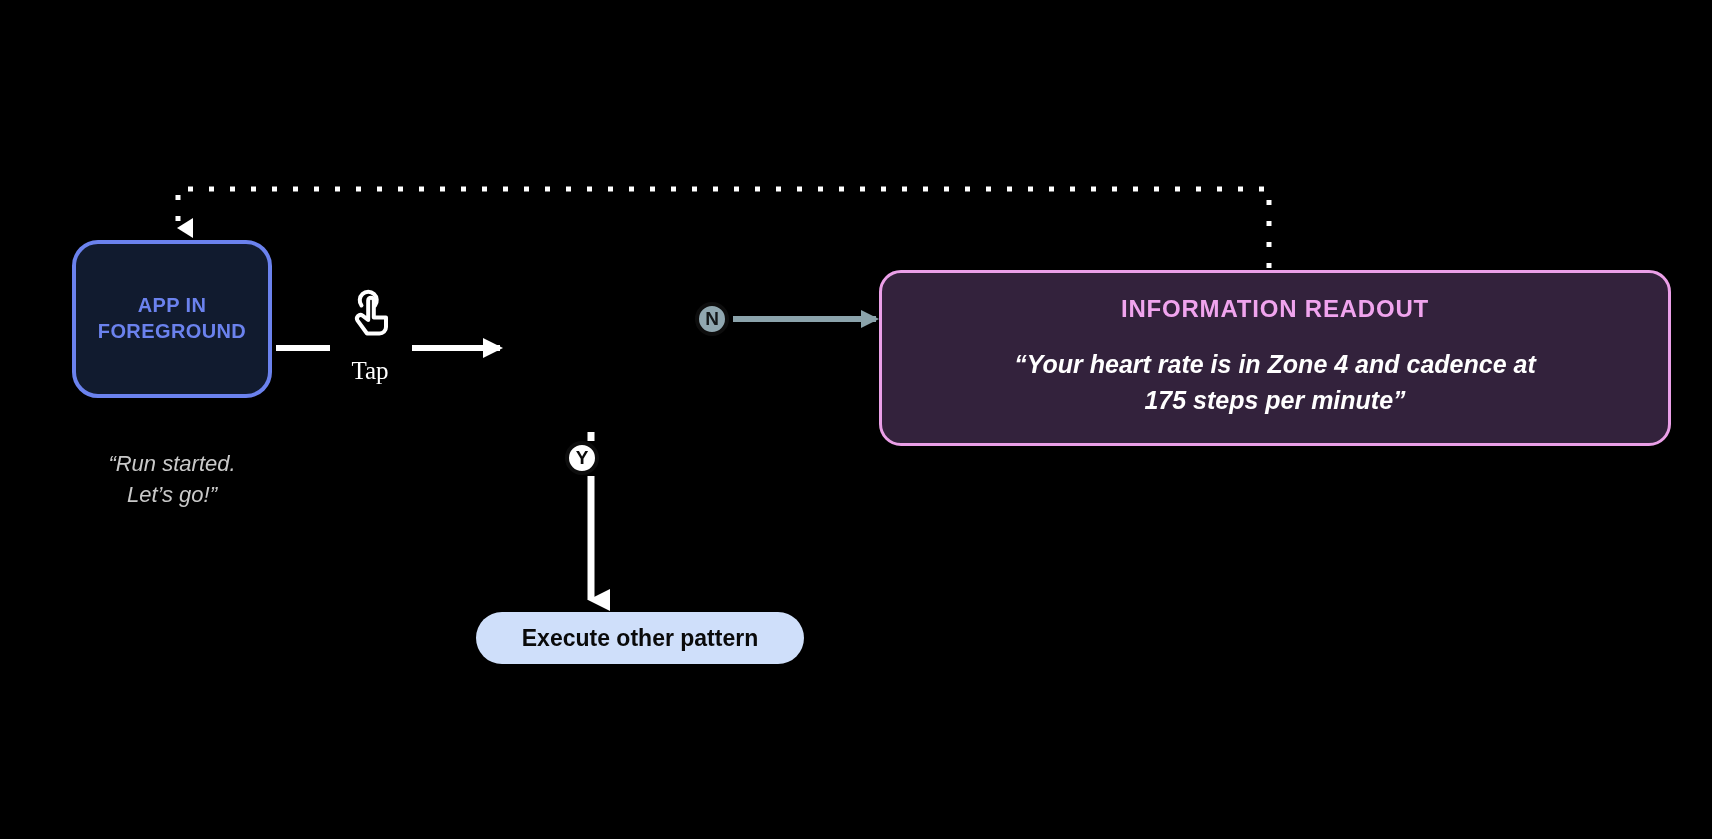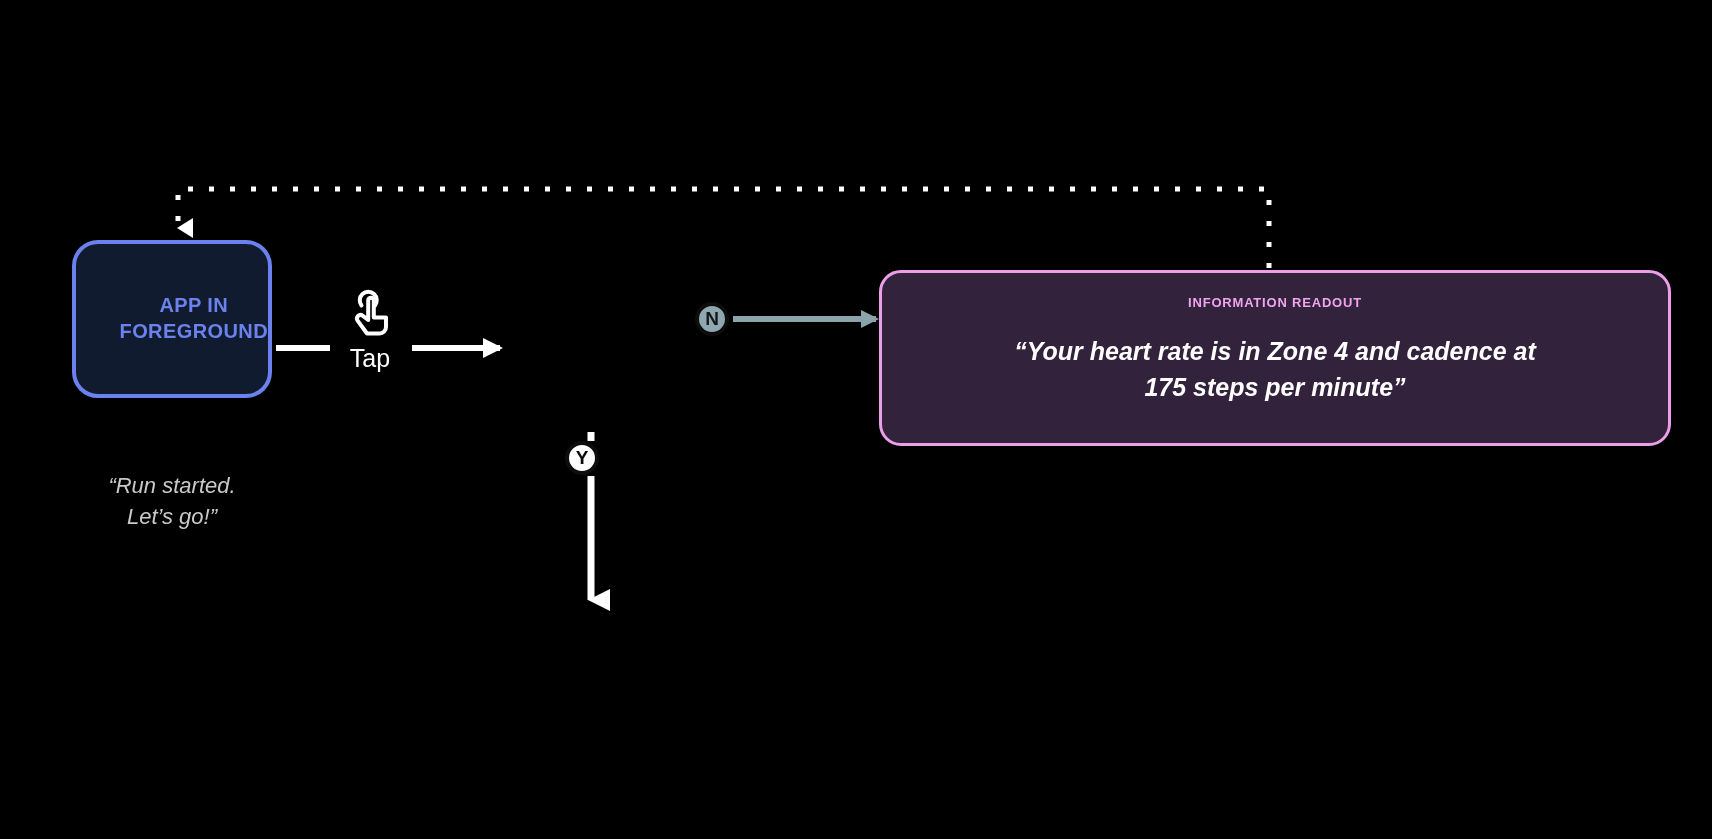--- a/index.html
+++ b/index.html
@@ -37,36 +37,36 @@
     left: 72px;
     top: 240px;
     width: 200px;
     height: 158px;
     box-sizing: border-box;
     border: 4px solid #6b82ee;
     border-radius: 26px;
     background: #111b2f;
     display: flex;
     align-items: center;
-    justify-content: flex-end;
+    justify-content: center;
   }
   .app-node-label {
     color: #6b82ee;
     font-size: 20px;
     font-weight: bold;
     letter-spacing: 0.4px;
     line-height: 1.28;
     text-align: center;
     white-space: pre-line;
   }
 
   .app-caption {
     position: absolute;
     left: 52px;
-    top: 470px;
+    top: 448px;
     width: 240px;
     text-align: center;
     color: #c9c9c9;
     font-size: 22px;
     font-style: italic;
     line-height: 1.42;
     white-space: pre-line;
   }
 
   
@@ -76,24 +76,25 @@
     top: 288px;
     width: 80px;
     text-align: center;
   }
   .tap-icon {
     display: block;
     margin: 0 auto;
   }
   .tap-label {
     display: block;
-    margin-top: 4px;
+    margin-top: 16px;
     color: #ffffff;
     font-size: 25px;
     line-height: 1;
+    font-family: Liberation Serif, serif;
   }
 
   
   .diamond-wrap {
     position: absolute;
     left: 479px;
     top: 208px;
     width: 224px;
     height: 224px;
   }
@@ -162,21 +163,21 @@
     border-radius: 22px;
     background: #33223c;
     display: flex;
     flex-direction: column;
     align-items: center;
     justify-content: flex-start;
     padding-top: 22px;
   }
   .readout-title {
     color: #f0a4ee;
-    font-size: 13px;
+    font-size: 24px;
     font-weight: bold;
     letter-spacing: 0.8px;
   }
   .readout-body {
     margin-top: 24px;
     color: #ffffff;
     font-size: 25px;
     font-weight: bold;
     font-style: italic;
     line-height: 1.42;
@@ -260,14 +261,15 @@
 
   <div class="badge badge-n">N</div>
   <div class="badge badge-y">Y</div>
 
   <div class="readout">
     <div class="readout-title">INFORMATION READOUT</div>
     <div class="readout-body">“Your heart rate is in Zone 4 and cadence at
 175 steps per minute”</div>
   </div>
 
+  <div class="pill">Execute other pattern</div>
 
 </div>
 
 </body></html>

